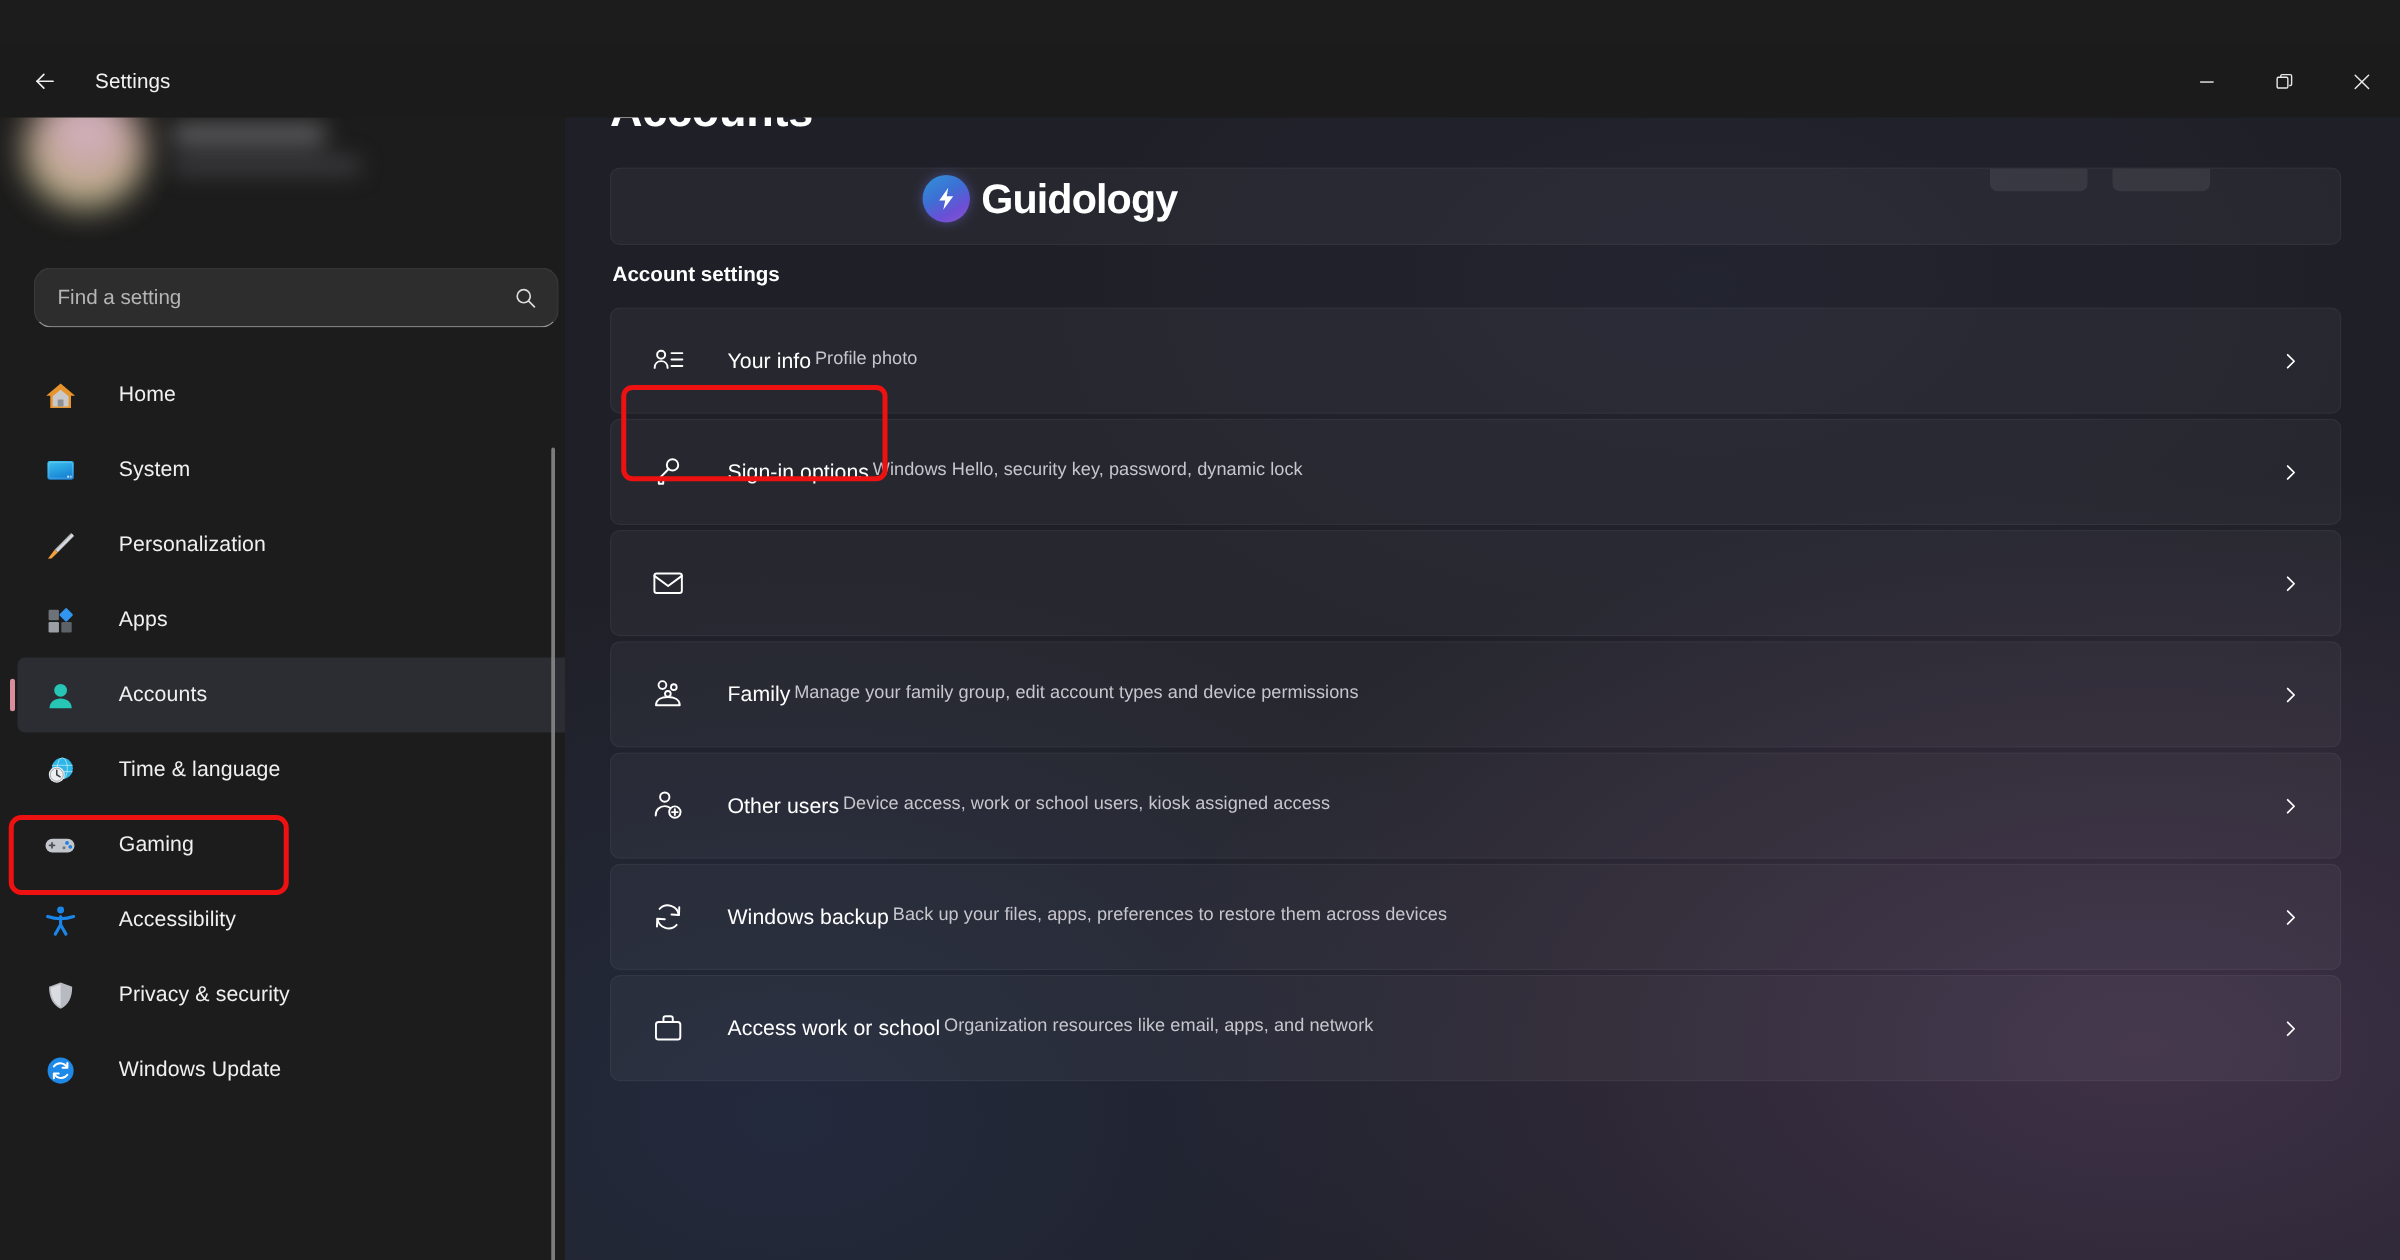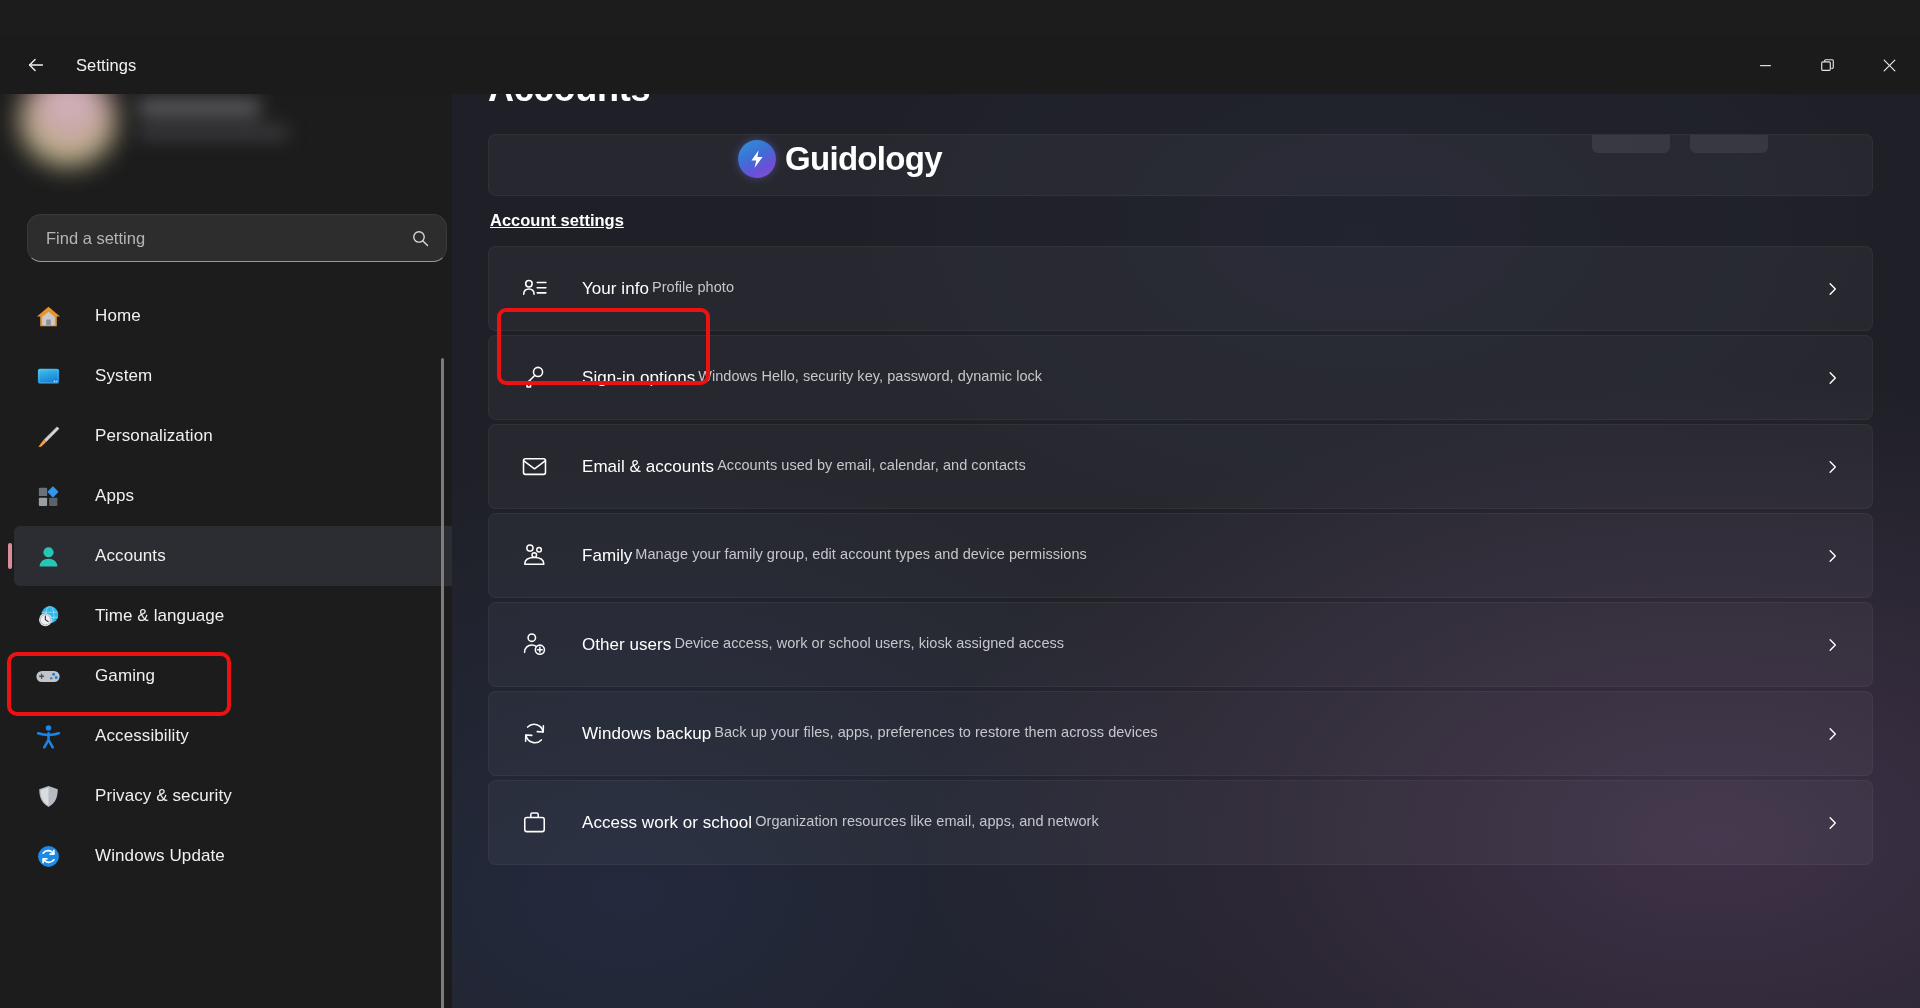--- a/index.html
+++ b/index.html
@@ -536,21 +536,21 @@
 
       <div class="watermark" style="left: 286px;">
         <span class="wm-badge">
           <svg width="24" height="24" viewBox="0 0 24 24">
             <path d="M13.6 3.2 L6.4 13.4 L11.2 13.4 L9.6 20.8 L17.6 10.0 L12.4 10.0 Z" fill="#ffffff"></path>
           </svg>
         </span>
         <span class="wm-text">Guidology</span>
       </div>
 
-      <div class="section-title" style="left: 38px; text-decoration: underline;">Account settings</div>
+      <div class="section-title" style="left: 38px;">Account settings</div>
 
       <div class="cards" style="left: 36px;">
 
         <div class="card">
           <span class="card-ico">
             <svg width="29" height="29" viewBox="0 0 28 28" fill="none" stroke="#ffffff" stroke-width="1.5" stroke-linecap="round">
               <circle cx="8.6" cy="9.4" r="3.1"></circle>
               <path d="M3.6 19.6 C3.6 16.2 5.9 14.4 8.6 14.4 C11.3 14.4 13.6 16.2 13.6 19.6"></path>
               <path d="M16.6 8.2 H25"></path>
                 <path d="M16.6 13.2 H25"></path>
@@ -588,24 +588,20 @@
           </span>
         </div>
 
         <div class="card">
           <span class="card-ico">
             <svg width="29" height="29" viewBox="0 0 28 28" fill="none" stroke="#ffffff" stroke-width="1.5" stroke-linecap="round" stroke-linejoin="round">
               <rect x="3.4" y="6.6" width="21.2" height="15" rx="1.8"></rect>
               <path d="M3.4 8.4 L14 16.2 L24.6 8.4"></path>
             </svg>
           </span>
-          <span class="card-txt">
-            <span class="card-title">Email &amp; accounts</span>
-            <span class="card-sub">Accounts used by email, calendar, and contacts</span>
-          </span>
           <span class="card-chev">
             <svg width="15" height="15" viewBox="0 0 16 16" fill="none" stroke="#ffffff" stroke-width="1.5" stroke-linecap="round" stroke-linejoin="round">
               <path d="M5.5 2.5 L11 8 L5.5 13.5"></path>
             </svg>
           </span>
         </div>
 
         <div class="card">
           <span class="card-ico">
             <svg width="29" height="29" viewBox="0 0 28 28" fill="none" stroke="#ffffff" stroke-width="1.45" stroke-linecap="round" stroke-linejoin="round">

